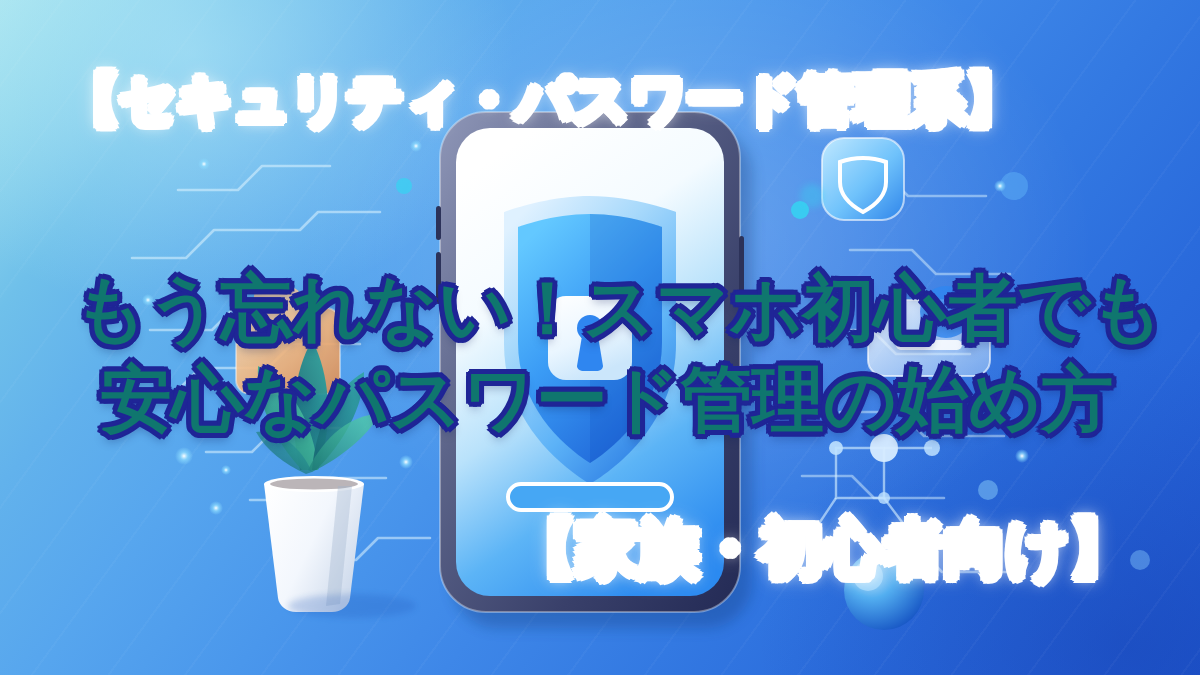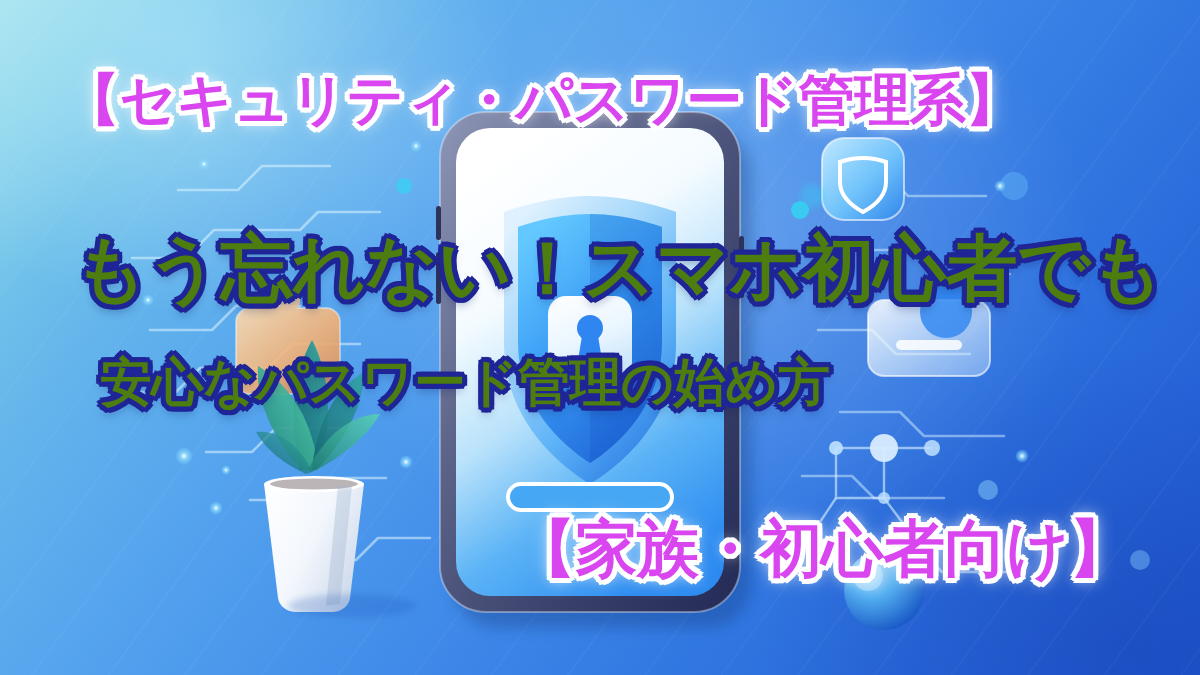--- a/index.html
+++ b/index.html
@@ -63,42 +63,43 @@
   }
   .line {
     position: absolute;
     white-space: nowrap;
     font-weight: 700;
     letter-spacing: -0.5px;
     line-height: 1;
   }
   
   .navy {
-    color: #d946ef;
+    color: #ffffff;
     text-shadow:
       4px 0 0 #ffffff, -4px 0 0 #ffffff, 0 4px 0 #ffffff, 0 -4px 0 #ffffff,
       3px 3px 0 #ffffff, -3px 3px 0 #ffffff, 3px -3px 0 #ffffff, -3px -3px 0 #ffffff,
       5px 2px 0 #ffffff, -5px 2px 0 #ffffff, 5px -2px 0 #ffffff, -5px -2px 0 #ffffff,
       2px 5px 0 #ffffff, -2px 5px 0 #ffffff, 2px -5px 0 #ffffff, -2px -5px 0 #ffffff,
       0 0 14px rgba(255,255,255,.95), 0 0 22px rgba(255,255,255,.65);
   }
   
   .white {
-    color: #4d7c0f;
+    color: #0f766e;
     text-shadow:
       4px 0 0 #1f2596, -4px 0 0 #1f2596, 0 4px 0 #1f2596, 0 -4px 0 #1f2596,
       3px 3px 0 #1f2596, -3px 3px 0 #1f2596, 3px -3px 0 #1f2596, -3px -3px 0 #1f2596,
       5px 2px 0 #1f2596, -5px 2px 0 #1f2596, 5px -2px 0 #1f2596, -5px -2px 0 #1f2596,
       2px 5px 0 #1f2596, -2px 5px 0 #1f2596, 2px -5px 0 #1f2596, -2px -5px 0 #1f2596,
       0 7px 10px rgba(10,25,90,.35);
+    margin-top: 40px;
   }
 
   #eyebrow  { left: 64px;  top: 72px;  font-size: 56px; }
   #title-1  { left: 74px;  top: 232px; font-size: 72px; }
-  #title-2  { left: 100px; top: 356px; font-size: 52px; }
+  #title-2  { left: 100px; top: 323px; font-size: 72px; }
   #audience { left: 514px; top: 518px; font-size: 62px; }
 </style>
 </head>
 <body>
 
 <div class="stage">
 
   <div class="bg-base"></div>
   <div class="bg-sheen"></div>
   <div class="bg-diag"></div>

